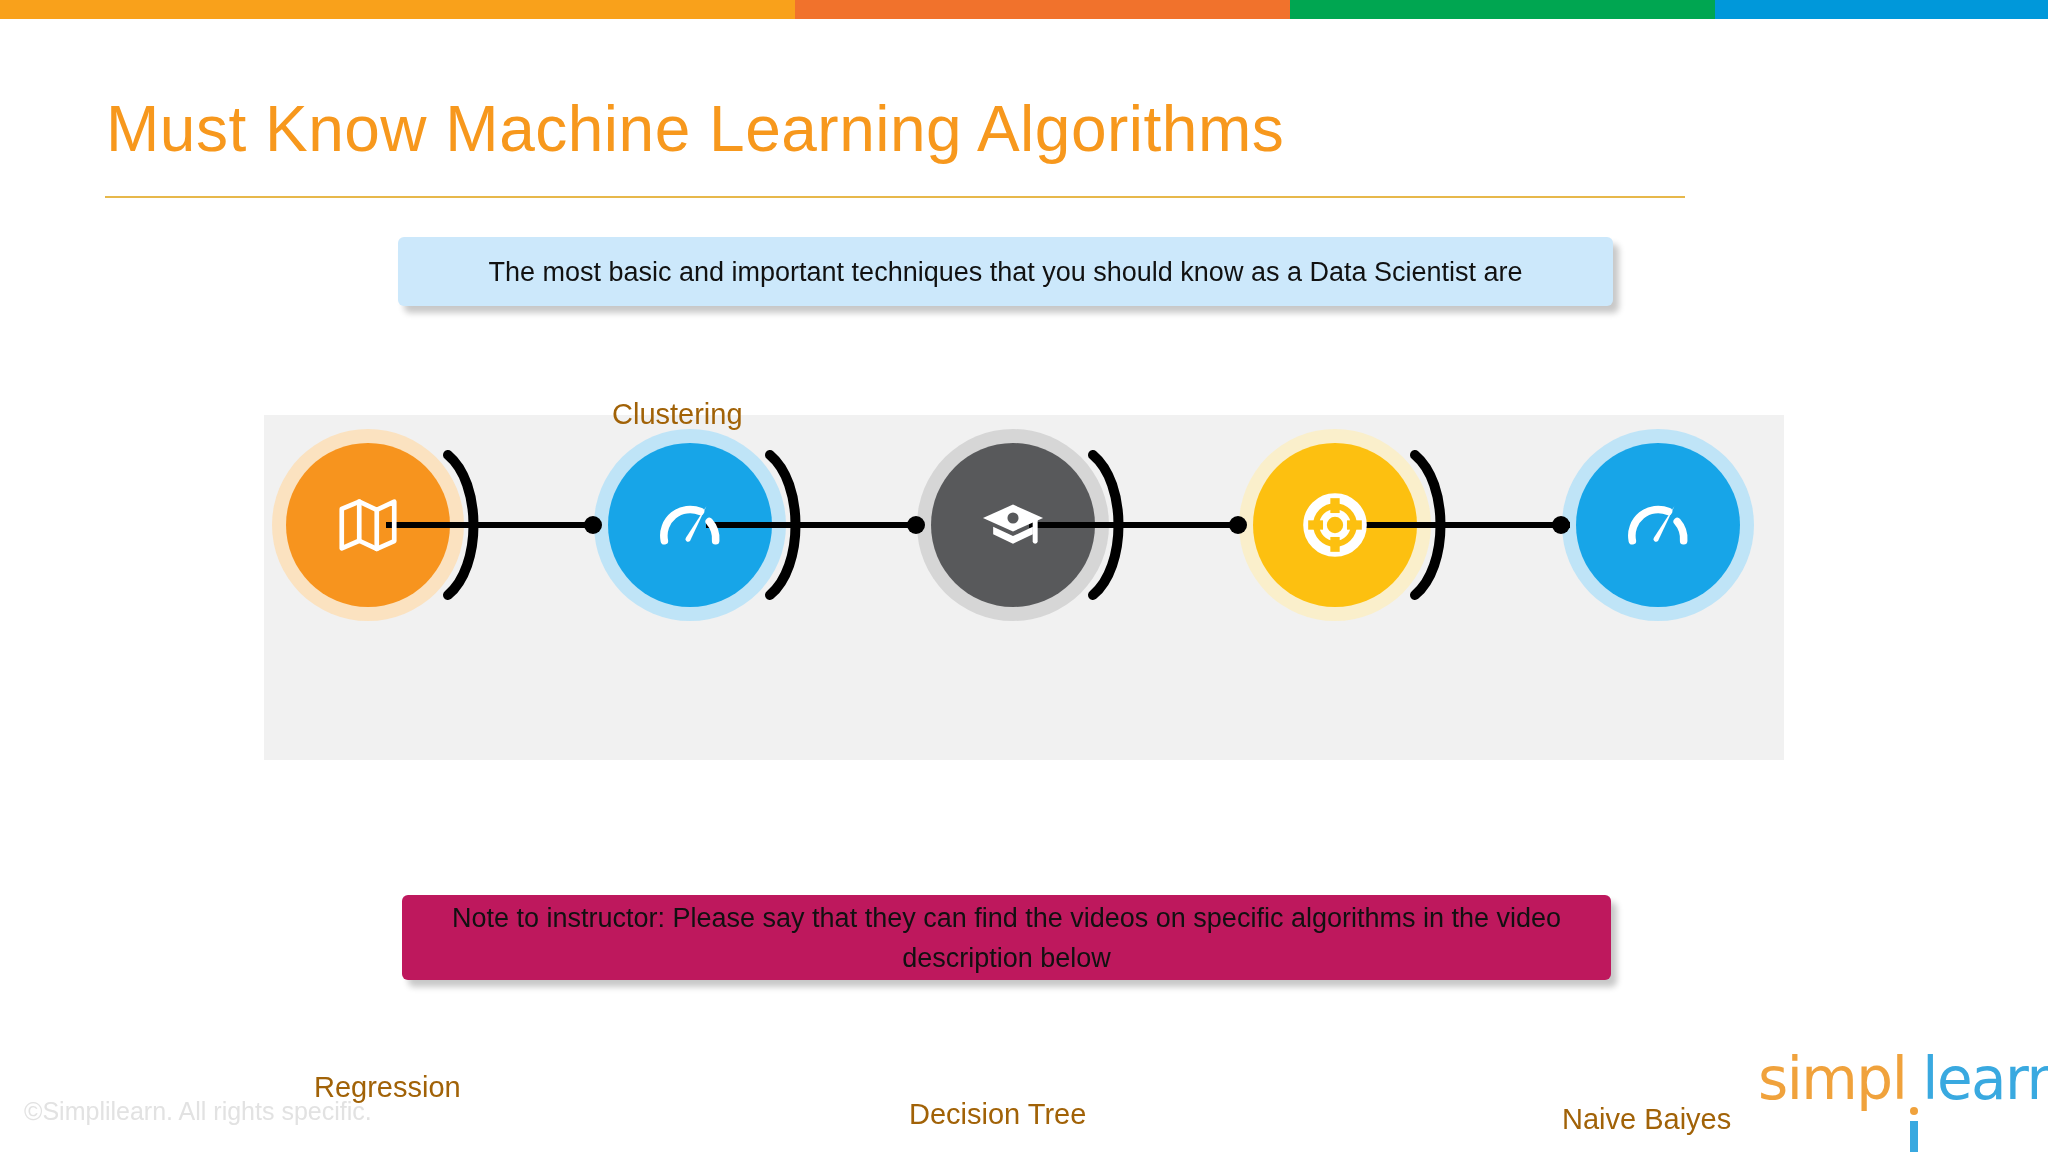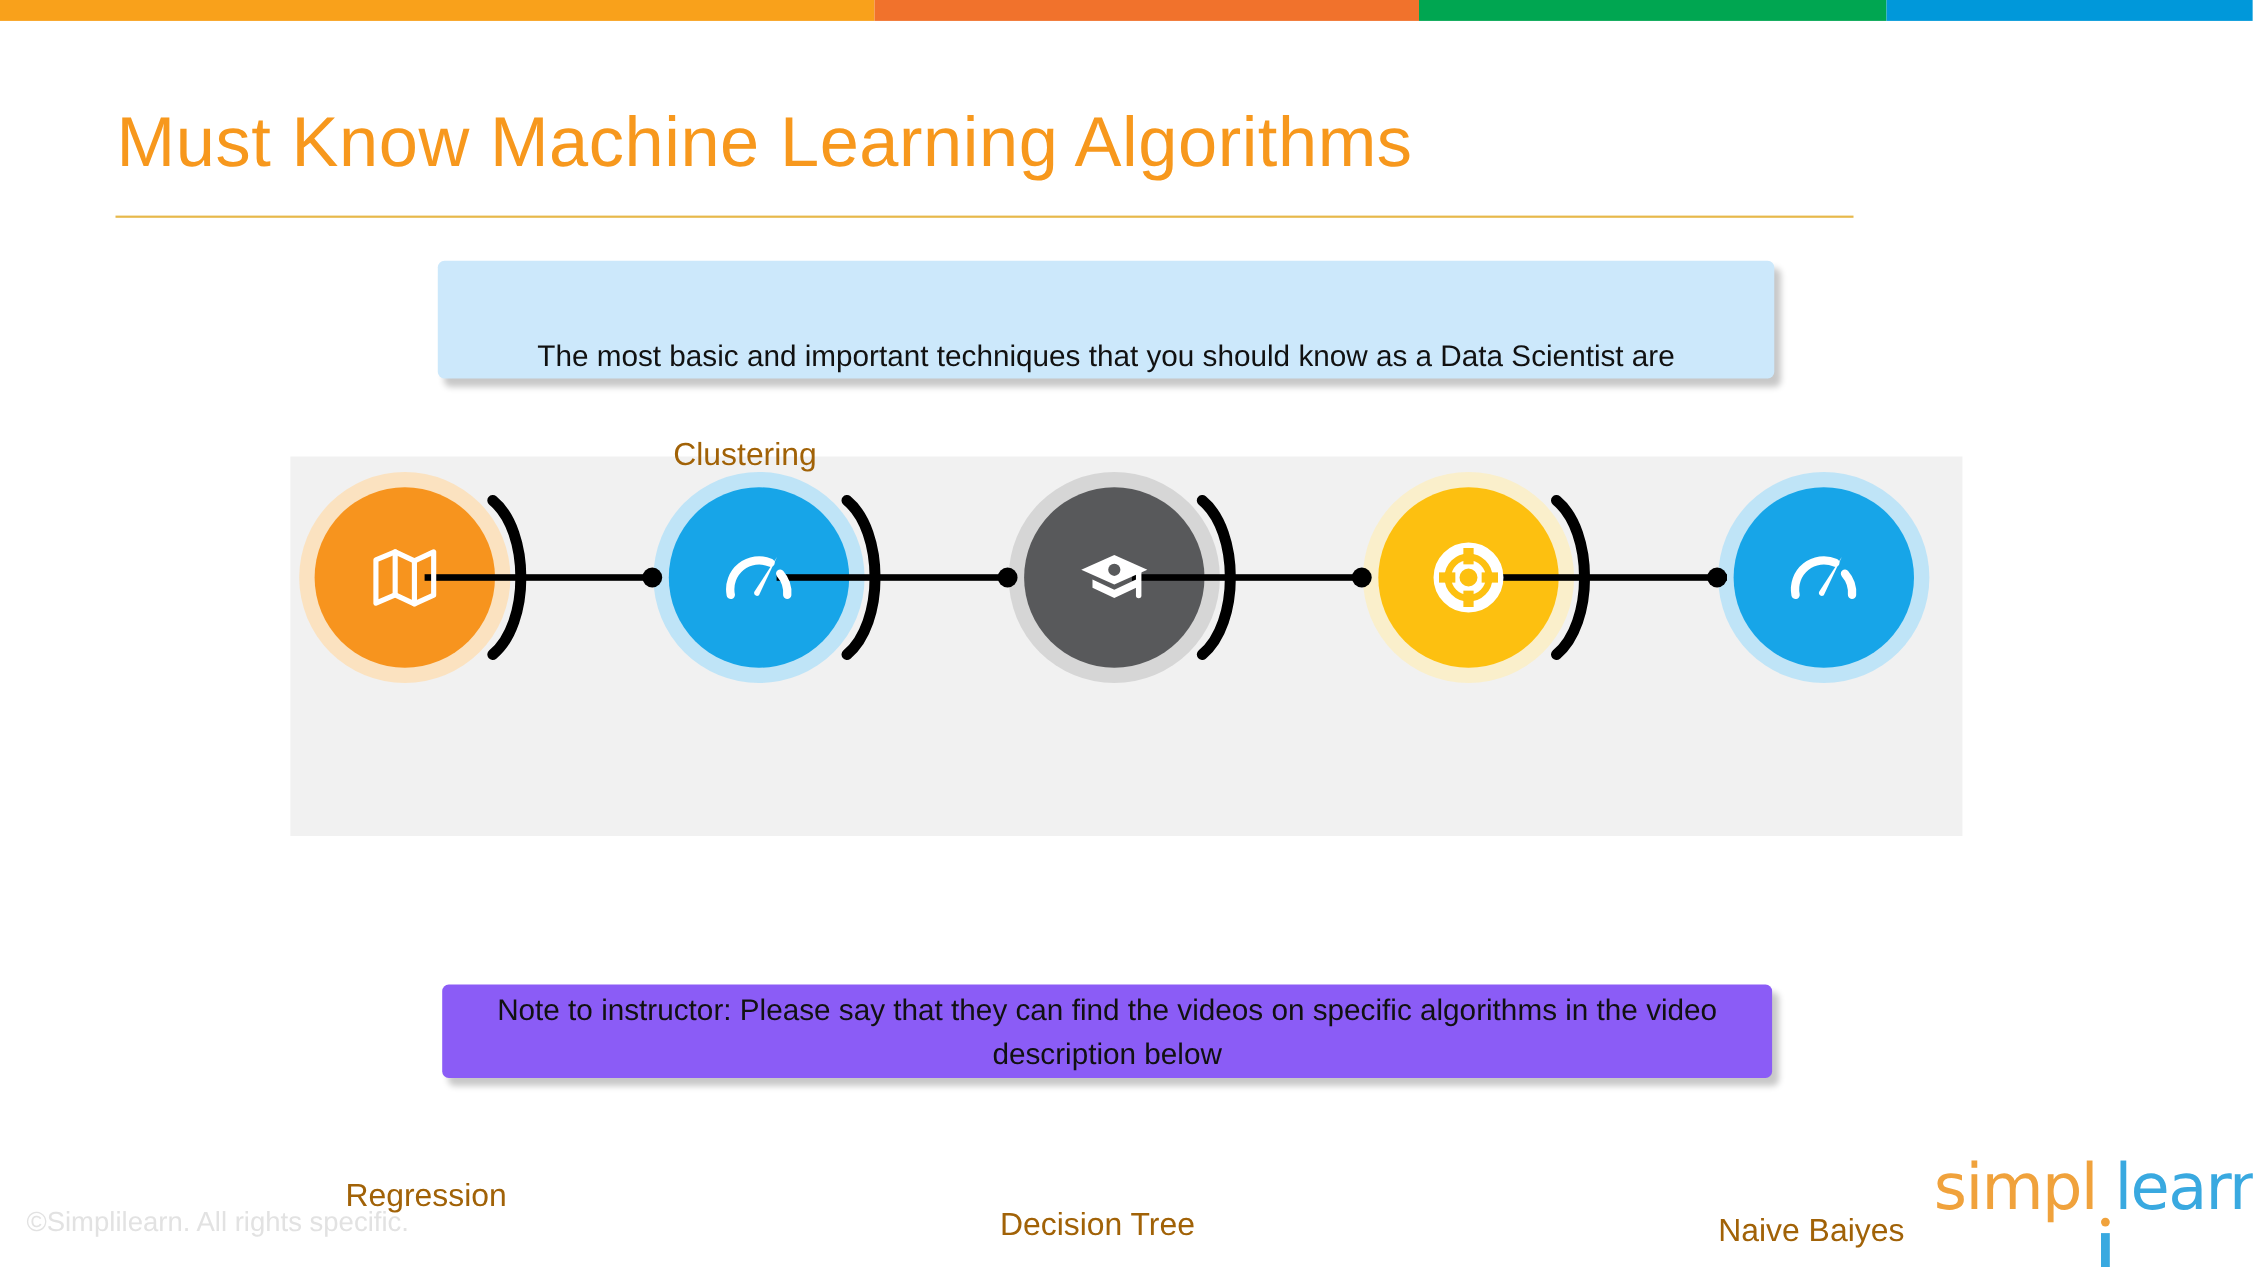--- a/index.html
+++ b/index.html
@@ -60,22 +60,21 @@
     align-items: center;
     justify-content: center;
     padding: 0 26px;
     box-sizing: border-box;
     font-family: "Liberation Sans Narrow", "Liberation Sans", sans-serif;
   }
   #callout-intro {
     left: 398px;
     top: 237px;
     width: 1215px;
-    height: 107px;
-    align-items: flex-end;
+    height: 69px;
   }
   #callout-note {
     left: 402px;
     top: 895px;
     width: 1209px;
     height: 85px;
   }
 
   
   .diagram {
@@ -314,21 +313,21 @@
       </svg>
     </div>
   </div>
 
   <div class="node-label" style="left:26px;top:656px;margin-left:24px;">Regression</div>
   <div class="node-label" style="left:348px;top:-17px;">Clustering</div>
   <div class="node-label" style="left:645px;top:683px;">Decision Tree</div>
   <div class="node-label" style="left:1298px;top:688px;">Naive Baiyes</div>
 </div>
 
-<div class="callout" id="callout-note" style="background: #8b5cf6;">
+<div class="callout" id="callout-note" style="background: #be185d;">
   <span>Note to instructor: Please say that they can find the videos on specific algorithms in the video description below</span>
 </div>
 
 <div class="copyright">©Simplilearn. All rights specific.</div>
 
 <div class="logo">
   <span class="o" style="color: rgb(240, 162, 60);">simpl</span><span class="i-wrap"><span class="i-dot" style="background: rgb(240, 162, 60);"></span><span class="i-stem" style="background: rgb(57, 169, 224);"></span></span><span class="b" style="color: rgb(57, 169, 224);">learn</span>
 </div>
 
 </body></html>

